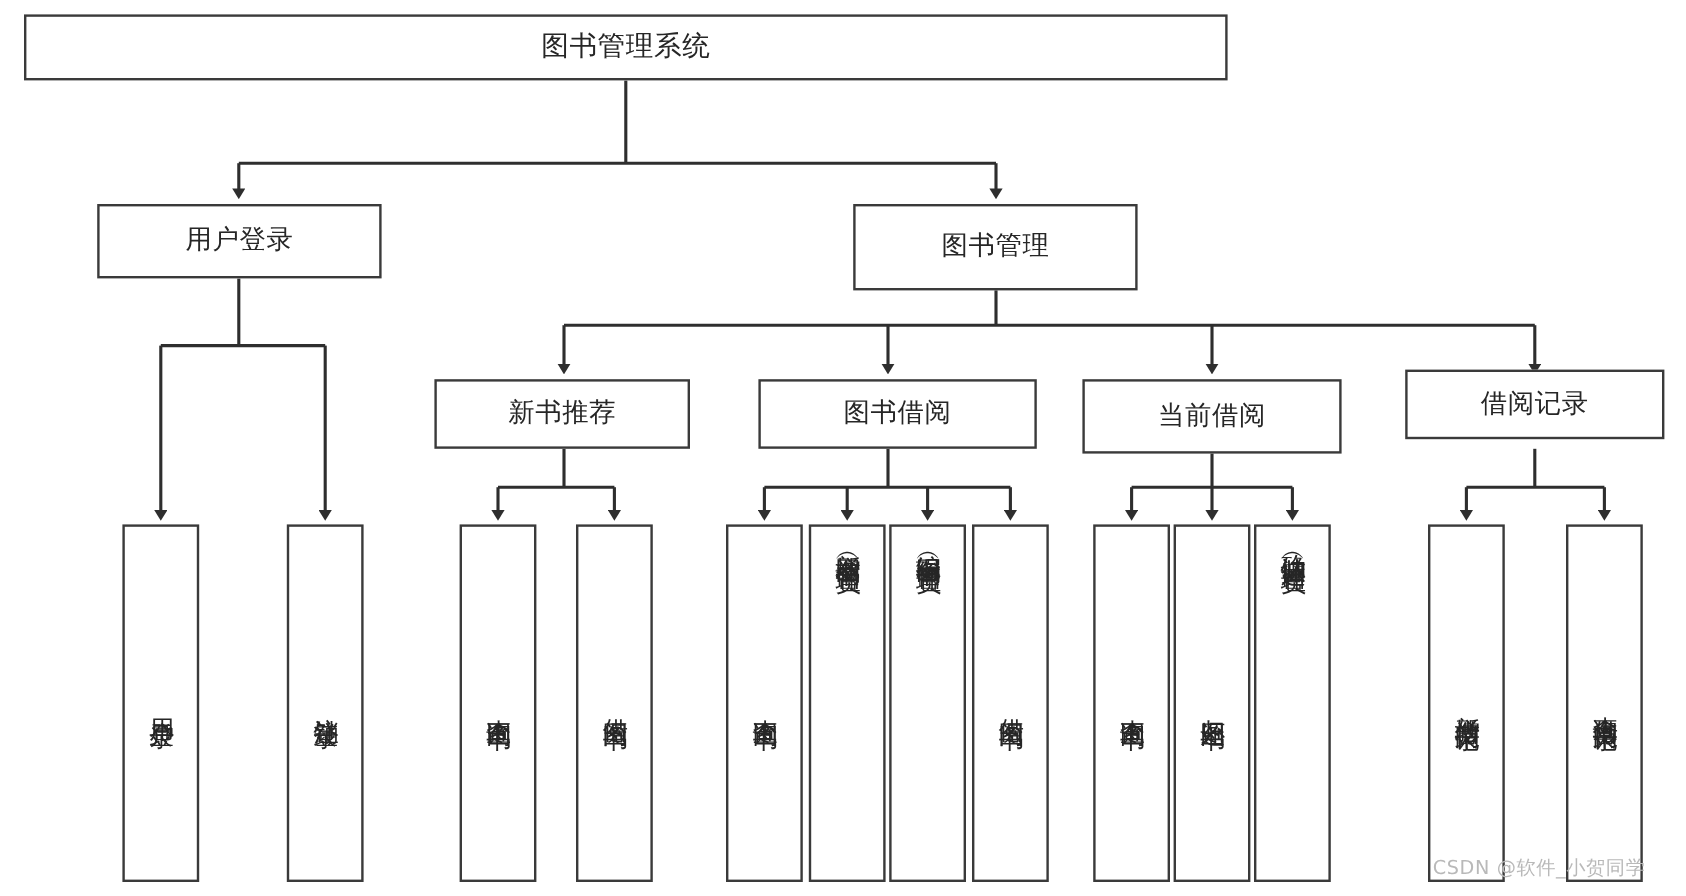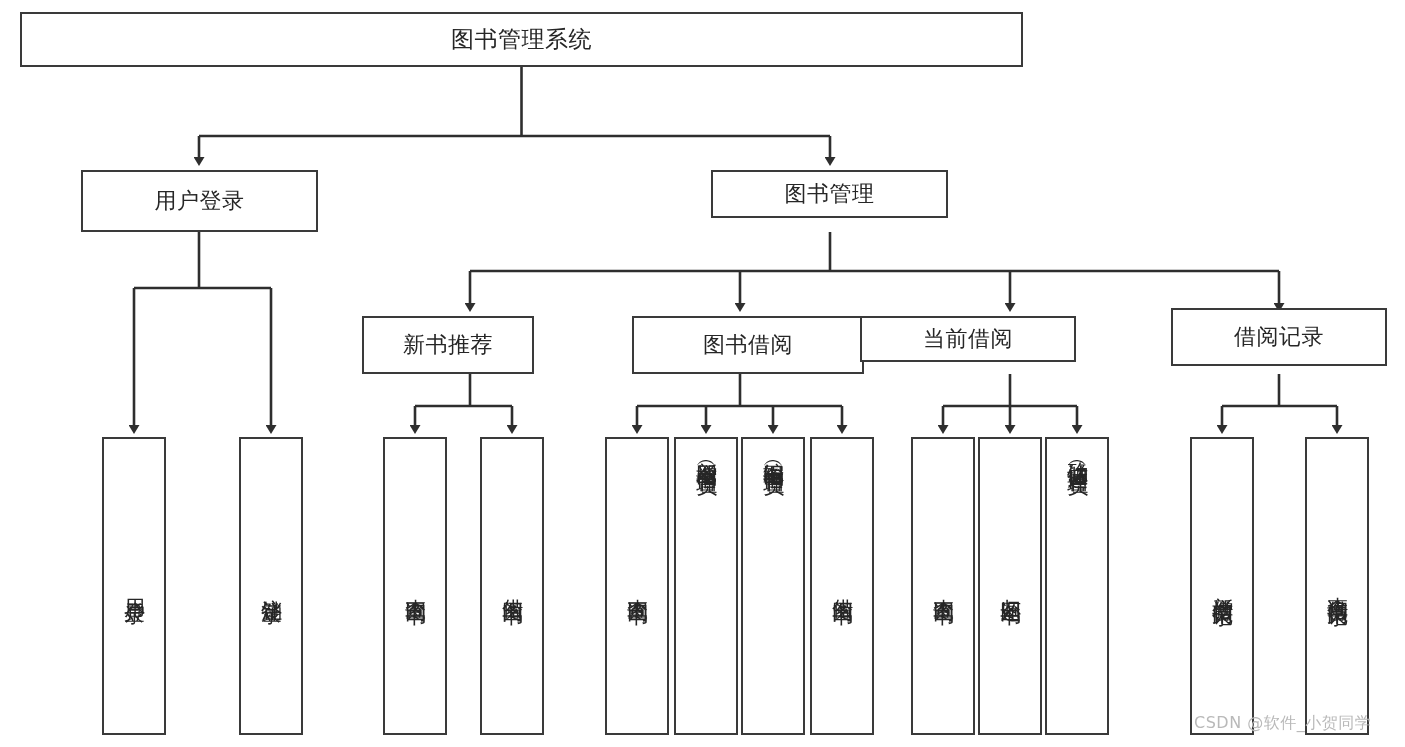--- a/index.html
+++ b/index.html
@@ -125,33 +125,33 @@
   </svg>
 
   <div class="node horiz root" style="left:20px; top:12px; width:1003px; height:55px;">
     <span class="lbl">图书管理系统</span>
   </div>
 
   <div class="node horiz" style="left:81px; top:170px; width:237px; height:62px;">
     <span class="lbl">用户登录</span>
   </div>
 
-  <div class="node horiz" style="left:711px; top:170px; width:237px; height:48px;">
+  <div class="node horiz" style="left:711px; top:170px; width:237px; height:72px;">
     <span class="lbl">图书管理</span>
   </div>
 
-  <div class="node horiz" style="left:362px; top:316px; width:172px; height:58px;">
+  <div class="node horiz" style="left:362px; top:316px; width:213px; height:58px;">
     <span class="lbl">新书推荐</span>
   </div>
 
   <div class="node horiz" style="left:632px; top:316px; width:232px; height:58px;">
     <span class="lbl">图书借阅</span>
   </div>
 
-  <div class="node horiz" style="left:860px; top:316px; width:216px; height:46px;">
+  <div class="node horiz" style="left:902px; top:316px; width:216px; height:62px;">
     <span class="lbl">当前借阅</span>
   </div>
 
   <div class="node horiz" style="left:1171px; top:308px; width:216px; height:58px;">
     <span class="lbl">借阅记录</span>
   </div>
 
   <div class="node vert mid" style="left:102px; top:437px; width:64px; height:298px;">
     <span class="lbl">用户登录</span>
   </div>

